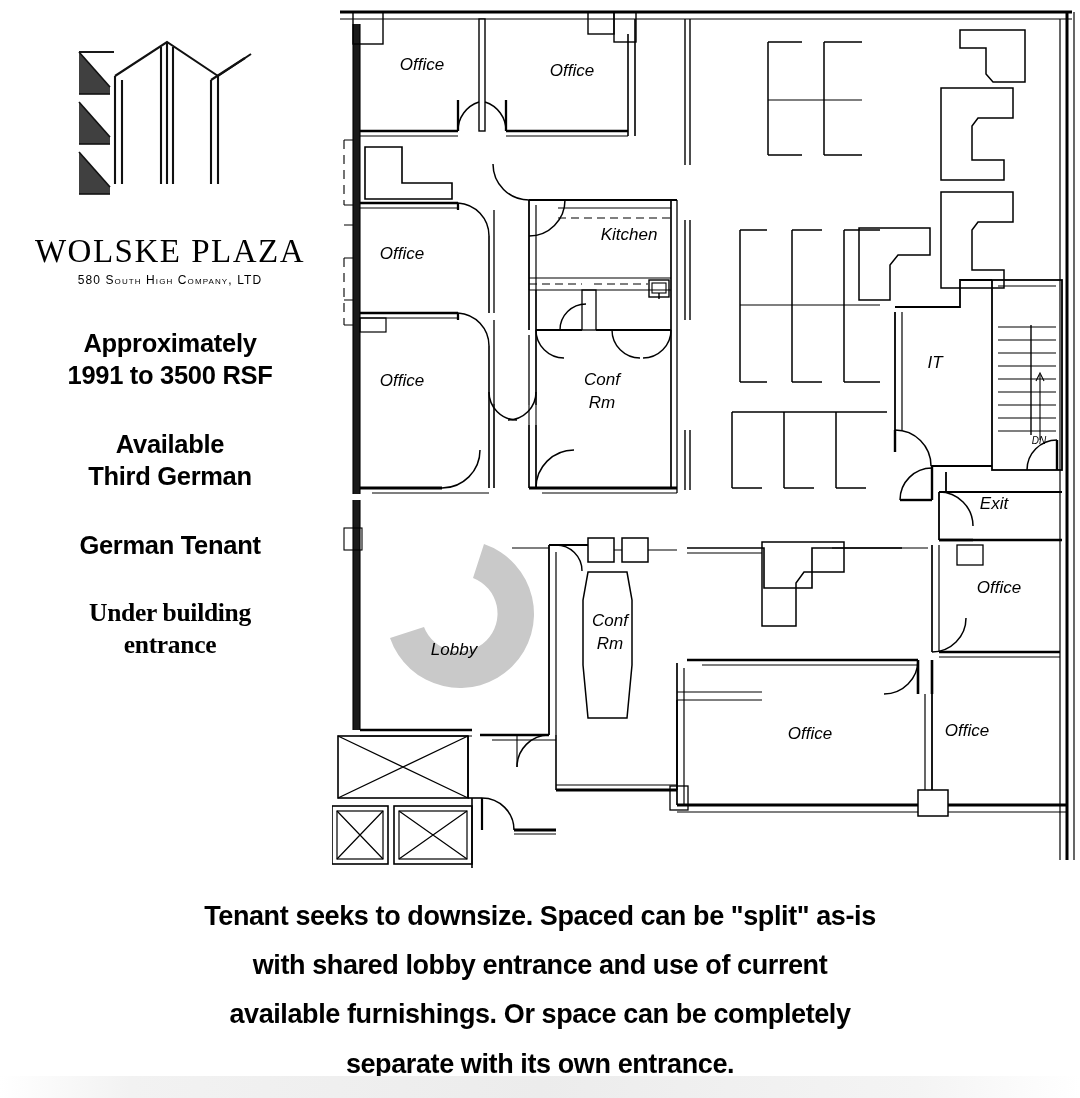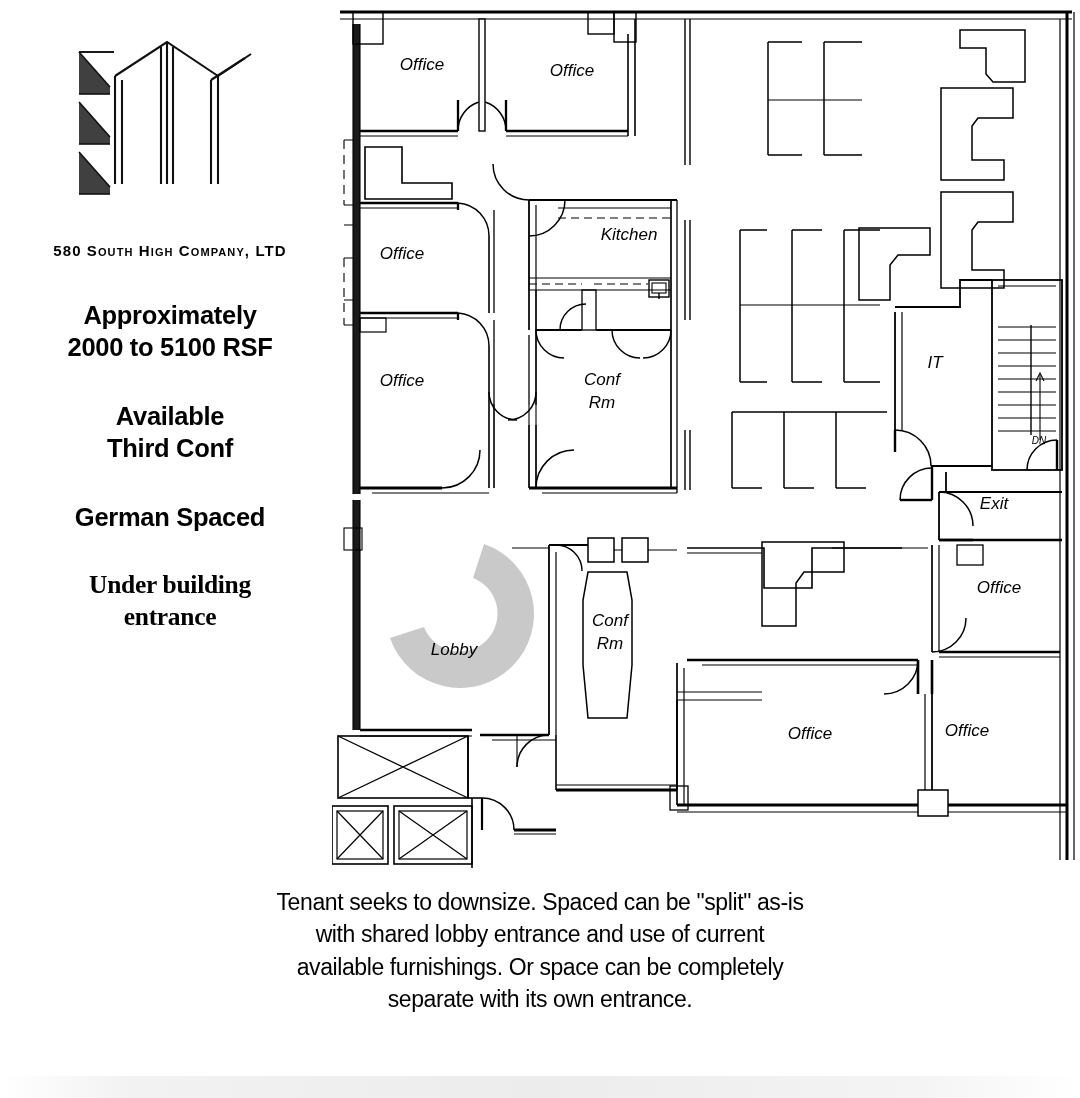--- a/index.html
+++ b/index.html
@@ -21,21 +21,21 @@
   }
   .logo-block{margin-top:14px;width:300px;display:flex;flex-direction:column;align-items:center;}
   .logo-mark{width:230px;height:225px;display:block;}
   .logo-name{
     font-family:"Liberation Serif", serif;
     font-size:33px;letter-spacing:1.5px;font-weight:400;
     margin-top:-6px;white-space:nowrap;
   }
   .logo-sub{
     font-family:"Liberation Sans", sans-serif;
-    font-size:15px;letter-spacing:1.1px;font-weight:700;
+    font-size:12px;letter-spacing:1.1px;font-weight:400;
     margin-top:3px;white-space:nowrap;
     font-variant:small-caps;
   }
   .logo-phone{
     font-size:29px;font-weight:700;margin-top:13px;letter-spacing:-0.5px;
   }
 
   .bullets{margin-top:40px;width:320px;display:flex;flex-direction:column;align-items:center;}
   .bullet{
     text-align:center;font-size:25.5px;font-weight:700;line-height:1.27;
@@ -48,21 +48,21 @@
     position:absolute;left:332px;top:0;width:748px;height:872px;font-style:italic;
   }
   .plan-svg{display:block;width:748px;height:872px;}
 
   
   .caption{
     position:absolute;left:80px;top:884px;width:920px;
     text-align:center;
   }
   .caption p{
-    margin:4px;font-size:23px;font-weight:400;line-height:1.23;letter-spacing:-0.4px;
+    margin:16px;font-size:27px;font-weight:700;line-height:1.23;letter-spacing:-0.4px;
   }
   .caption .gap{height:26px;}
   .footer-band{
     position:absolute;left:0;bottom:0;width:1080px;height:22px;
     background:linear-gradient(to right,#ffffff 0%,#f2f2f2 12%,#ececec 50%,#f4f4f4 85%,#ffffff 100%);
   }
   text{font-family:"Liberation Sans", sans-serif;}
 </style>
 </head>
 <body>
@@ -96,34 +96,35 @@
         </g>
         <g fill="none" stroke="#111" stroke-width="1.6">
           <path d="M24 38 L55 73"></path>
             <path d="M24 80 L55 80"></path>
           <path d="M24 88 L55 123"></path>
             <path d="M24 130 L55 130"></path>
           <path d="M24 138 L55 173"></path>
             <path d="M24 180 L55 180"></path>
         </g>
       </svg>
+      <div class="logo-name">WOLSKE PLAZA</div>
       <div class="logo-sub">580 South High Company, LTD</div>
     </div>
 
     <div class="bullets">
       <div class="bullet">
         <div>Approximately</div>
-        <div>2000 to 5100 RSF</div>
+        <div>1991 to 3500 RSF</div>
       </div>
       <div class="bullet">
         <div>Available</div>
-        <div>Third Conf</div>
+        <div>Third German</div>
       </div>
       <div class="bullet">
-        <div>German Spaced</div>
+        <div>German Tenant</div>
       </div>
       <div class="bullet">
         <div>Under building</div>
         <div>entrance</div>
       </div>
     </div>
   </div>
 
   <div class="plan-wrap">
     <svg class="plan-svg" viewBox="0 0 748 872">

